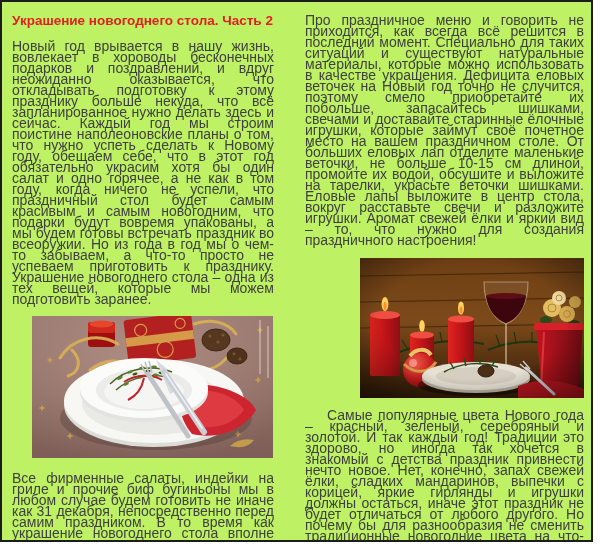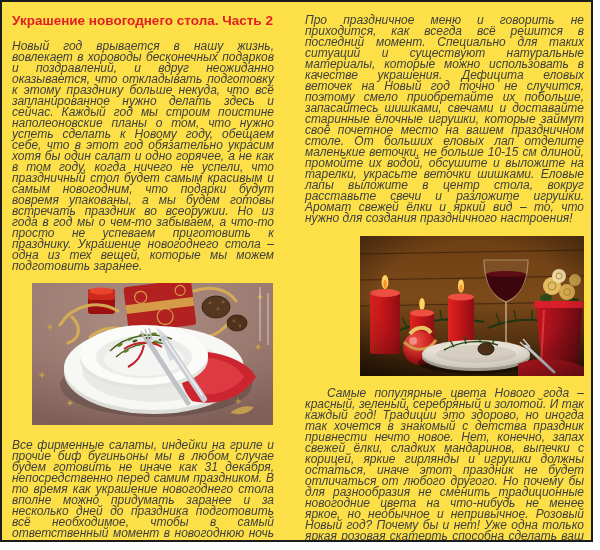--- a/index.html
+++ b/index.html
@@ -11,43 +11,42 @@
     font-family: "Liberation Sans", sans-serif;
   }
   .page {
     position: absolute;
     left: 0;
     top: 0;
     width: 593px;
     height: 542px;
     box-sizing: border-box;
     border: 2px solid #1c1c1c;
-    background: #fde047;
+    background: #bef264;
     padding: 10px 8px 0 10px;
     display: flex;
     gap: 31px;
     overflow: hidden;
   }
   .col { flex: none; }
   .col-left  { width: 262px; }
   .col-right { width: 279px; padding-top: 3px; }
   .article-title {
     margin: 1px 0 12px 0;
     font-size: 13.5px;
     line-height: 16px;
     font-weight: bold;
     color: #e31e24;
   }
   p.body-text {
     margin: 0 0 11px 0;
-    font-size: 12px;
+    font-size: 14px;
     line-height: 11px;
     text-align: justify;
     color: #3f3f3f;
-    font-style: italic;
   }
   p.first-line-indent { text-indent: 22px; }
   figure { margin: 0; padding: 0; }
   figure.photo-left  { margin: 8px 1px 15px auto; width: 241px; height: 142px; }
   figure.photo-right { margin: 12px 0 12px auto; width: 224px; height: 140px; }
   figure svg { display: block; }
 </style>
 </head>
 <body>
 

